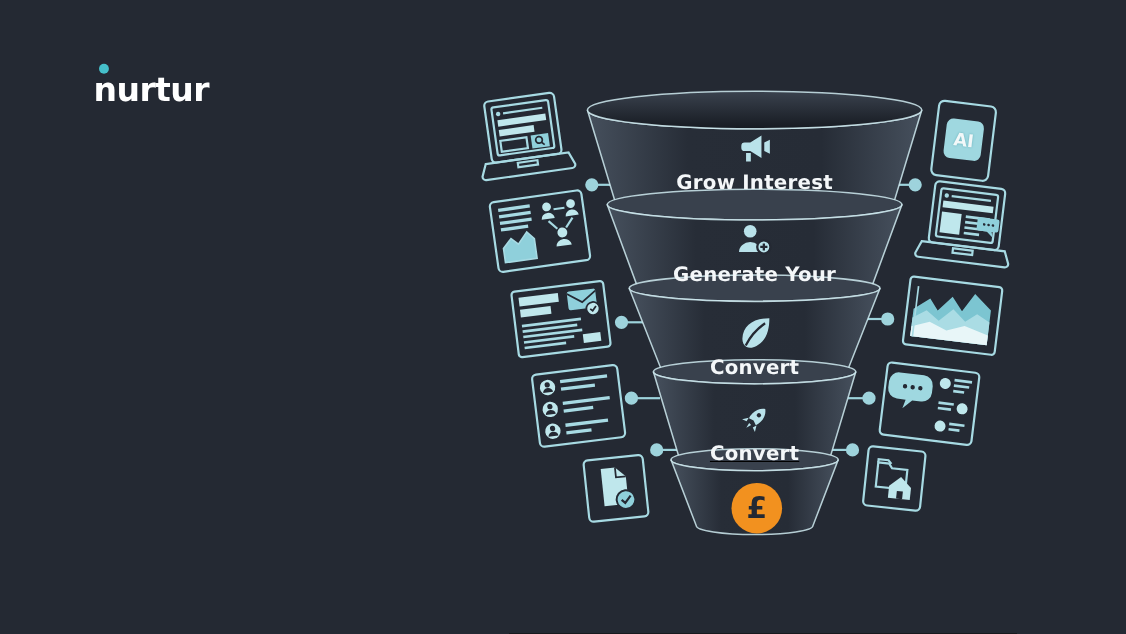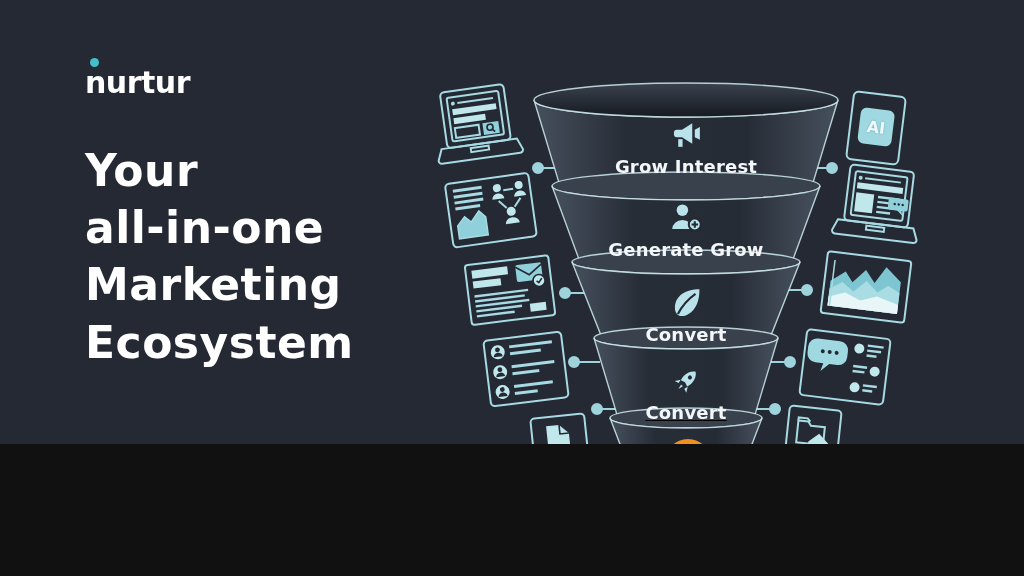--- a/index.html
+++ b/index.html
@@ -7,21 +7,21 @@
     --ink:#ffffff;
     --teal:#45bfca;
     --ic:#a7dae3;
     --icfill:#bfe7ec;
     --icsoft:#8fd0db;
     --funstroke:#cfeaf0;
     --orange:#f2911f;
   }
   html,body{margin:0;padding:0;background:#111;}
   .canvas{
-    position:relative;width:1024px;height:444px;overflow:hidden;
+    position:relative;width:1024px;height:576px;overflow:hidden;
     background:var(--bg);
     font-family:"DejaVu Sans","Liberation Sans",sans-serif;
   }
   .logo{
     position:absolute;left:85px;top:68px;color:var(--ink);
     font-size:30px;font-weight:700;letter-spacing:-.5px;line-height:1;
   }
   .logo .dot{
     position:absolute;left:5px;top:-10px;width:9px;height:9px;border-radius:50%;
     background:var(--teal);
@@ -45,26 +45,20 @@
 </head>
 <body>
 
 <div class="canvas">
 
   <div class="logo">
     <span class="dot"></span>
     <span>nurtur</span>
   </div>
 
-  <div class="headline">
-    <div>Your</div>
-    <div>all-in-one</div>
-    <div>Marketing</div>
-    <div>Ecosystem</div>
-  </div>
 
   <svg class="overlay" width="1024" height="576" viewBox="0 0 1024 576">
     <defs>
       <linearGradient id="segGrad" x1="0" y1="0" x2="1" y2="0">
         <stop offset="0" stop-color="#46505d"></stop>
         <stop offset="0.3" stop-color="#272d37"></stop>
         <stop offset="0.7" stop-color="#262c36"></stop>
         <stop offset="1" stop-color="#46505d"></stop>
       </linearGradient>
       <linearGradient id="mouthGrad" x1="0" y1="0" x2="0" y2="1">
@@ -124,21 +118,21 @@
     <div class="s-label">Grow Interest</div>
   </div>
 
   <div class="stage" style="left:686px;top:203px;">
     <svg class="s-icon" width="34" height="30" viewBox="0 0 26 23">
       <circle cx="10" cy="5.5" r="4.4" fill="#b9e2ea"></circle>
       <path d="M2.2 20 a7.8 7 0 0 1 15.6 0 z" fill="#b9e2ea"></path>
       <circle cx="19.5" cy="16.5" r="4.6" fill="#b9e2ea" stroke="#242933" stroke-width="1.6"></circle>
       <path d="M19.5 14 v5 M17 16.5 h5" stroke="#242933" stroke-width="1.6" fill="none"></path>
     </svg>
-    <div class="s-label">Generate Grow</div>
+    <div class="s-label">Generate Your</div>
   </div>
 
   <div class="stage" style="left:686px;top:288px;">
     <svg class="s-icon" width="32" height="30" viewBox="0 0 24 23">
       <path fill="#b9e2ea" d="M22 1 C11 1 3.5 6 3.2 15.2 c-.1 2.4 .8 4.6 2.6 5.6 C8 22 10.5 21.6 13 20.3 20 16.6 22 9 22 1 z"></path>
       <path d="M5.5 20 C9 13 14 8 19 4.5" stroke="#242933" stroke-width="1.6" fill="none"></path>
     </svg>
     <div class="s-label">Convert</div>
   </div>
 

